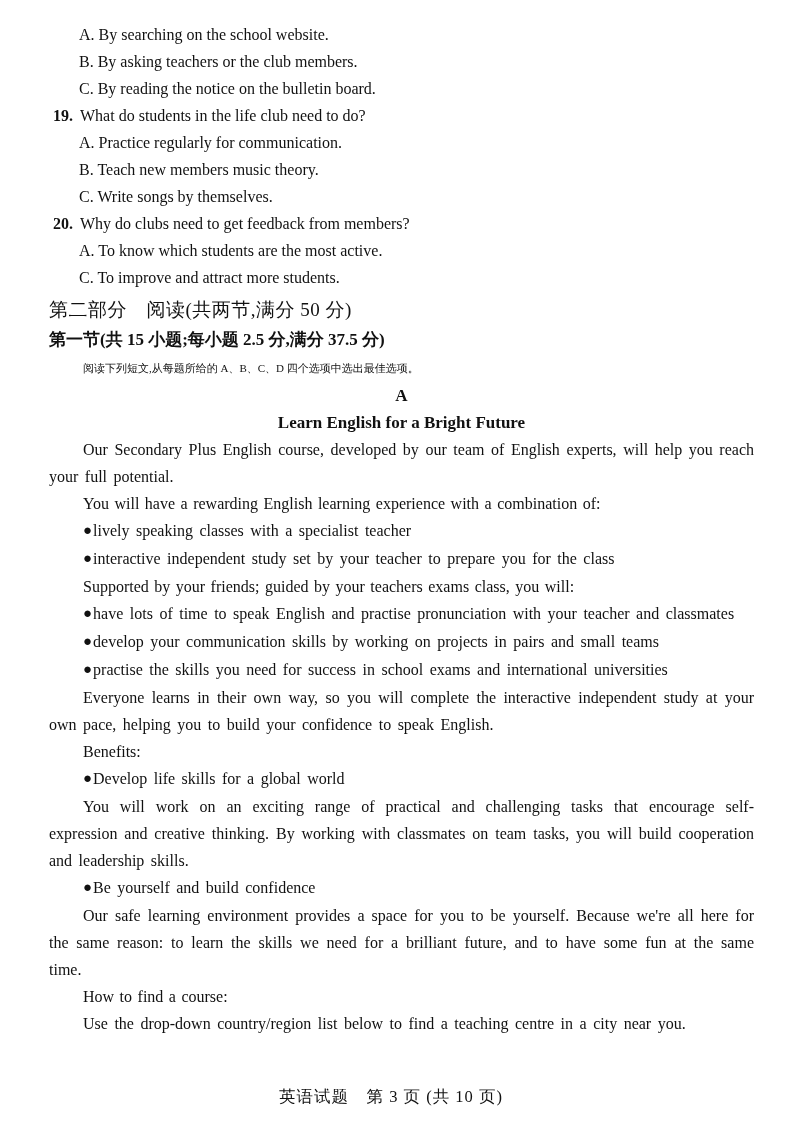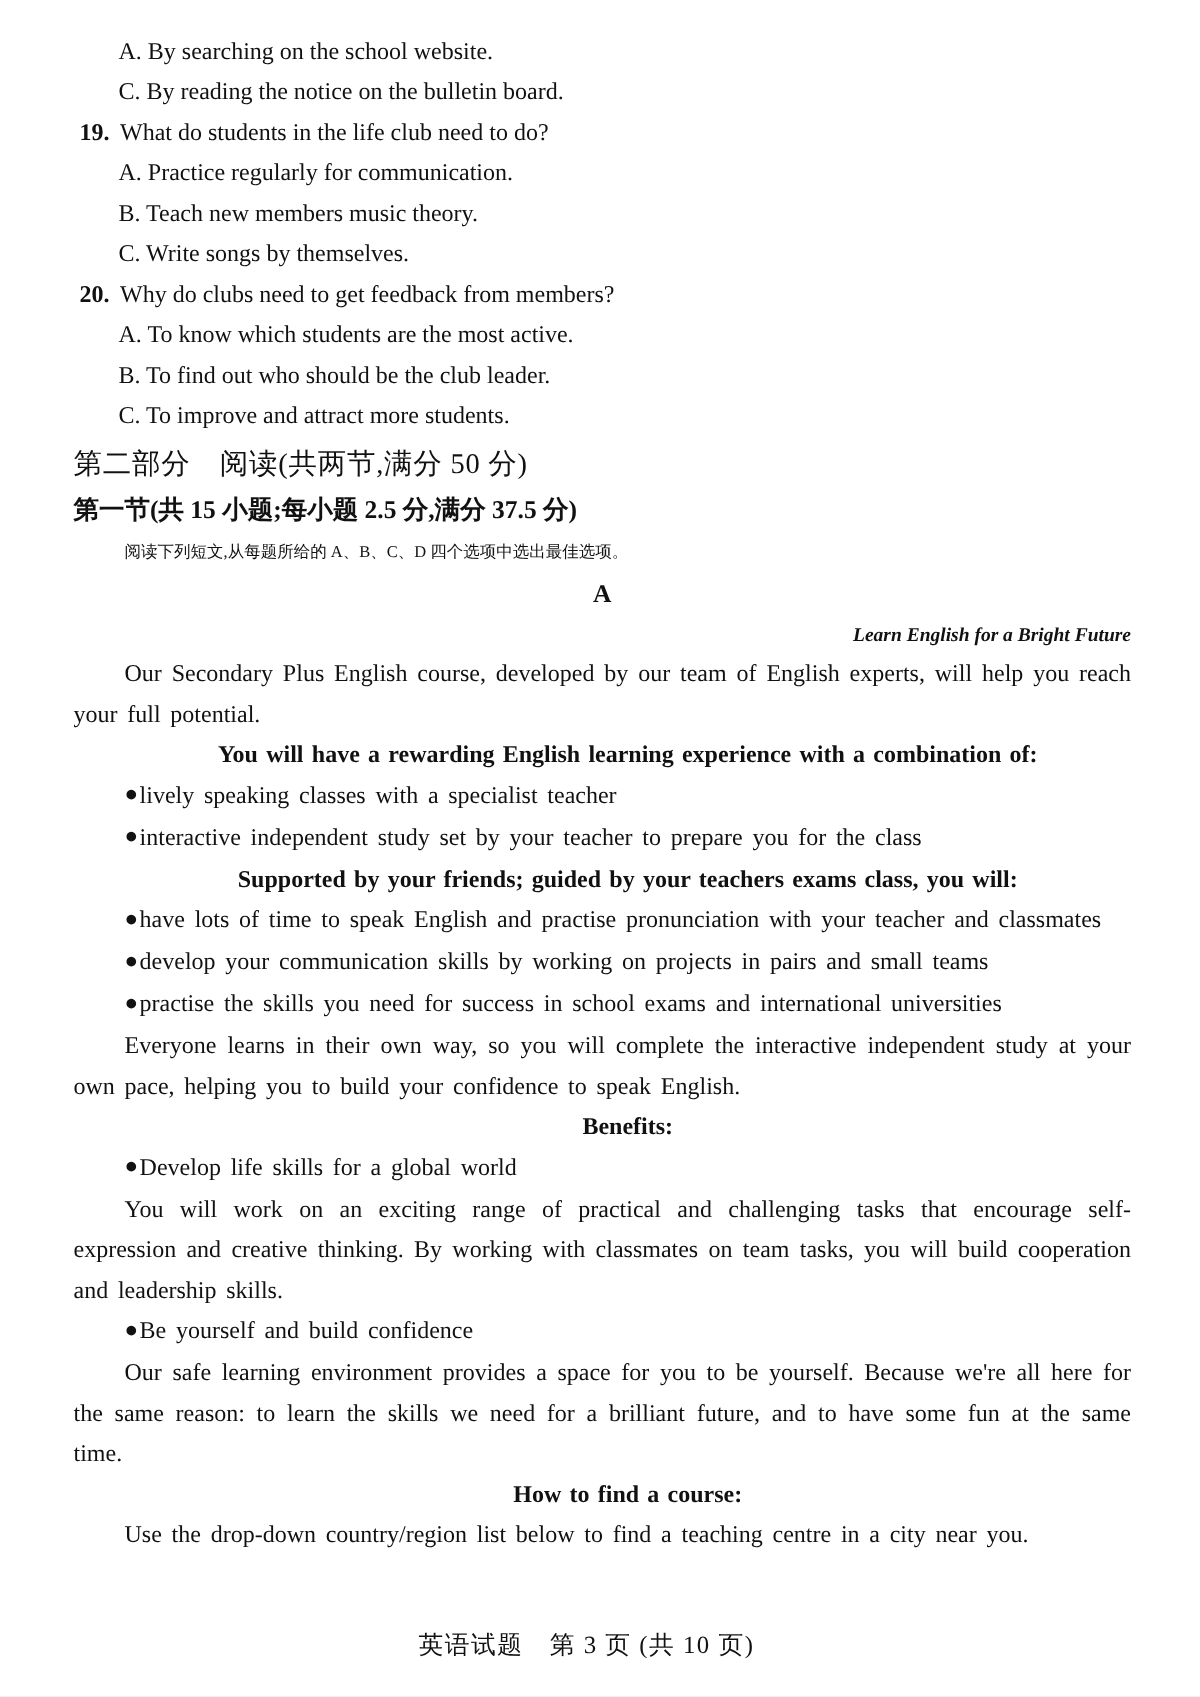--- a/index.html
+++ b/index.html
@@ -45,34 +45,33 @@
     text-indent: 34px;
   }
   
   .passage-label {
     text-align: center;
     font-weight: bold;
     line-height: 27px;
     font-size: 17px;
   }
   .passage-title {
-    text-align: right;
+    text-align: center;
     font-weight: bold;
     line-height: 27px;
-    font-size: 13px;
-    font-style: italic;
+    font-size: 17px;
   }
   .block {
     line-height: 27px;
     text-indent: 34px;
     word-spacing: 2.5px;
   }
   .block.b-para { text-align: justify; }
   .block.b-bullet { text-align: justify; }
-  .block.b-bold { font-weight: bold; word-spacing: 1.5px; text-align: center; }
+  .block.b-bold { font-weight: normal; word-spacing: 1.5px; }
   .glyph {
     display: inline-block;
     text-indent: 0;
     font-size: 15px;
     margin-right: 1px;
     transform: translateY(-1px);
   }
   .footer {
     position: absolute;
     left: 0;
@@ -87,42 +86,42 @@
 <body>
 
 <div class="page">
   <div class="content">
 
     <div>
         <div class="line b-option">
     <span class="line-text">A. By searching on the school website.</span>
   </div>
         <div class="line b-option">
+    <span class="line-text">B. By asking teachers or the club members.</span>
+  </div>
+        <div class="line b-option">
     <span class="line-text">C. By reading the notice on the bulletin board.</span>
   </div>
         <div class="line b-question">
     <span class="q-num">19.</span><span class="line-text">What do students in the life club need to do?</span>
   </div>
         <div class="line b-option">
     <span class="line-text">A. Practice regularly for communication.</span>
   </div>
         <div class="line b-option">
     <span class="line-text">B. Teach new members music theory.</span>
   </div>
         <div class="line b-option">
     <span class="line-text">C. Write songs by themselves.</span>
   </div>
         <div class="line b-question">
     <span class="q-num">20.</span><span class="line-text">Why do clubs need to get feedback from members?</span>
   </div>
         <div class="line b-option">
     <span class="line-text">A. To know which students are the most active.</span>
-  </div>
-        <div class="line b-option">
-    <span class="line-text">B. To find out who should be the club leader.</span>
   </div>
         <div class="line b-option">
     <span class="line-text">C. To improve and attract more students.</span>
   </div>
       </div>
 
     <div class="part-heading">第二部分　阅读(共两节,满分 50 分)</div>
 
     <div class="section-line">第一节(共 15 小题;每小题 2.5 分,满分 37.5 分)</div>
 

